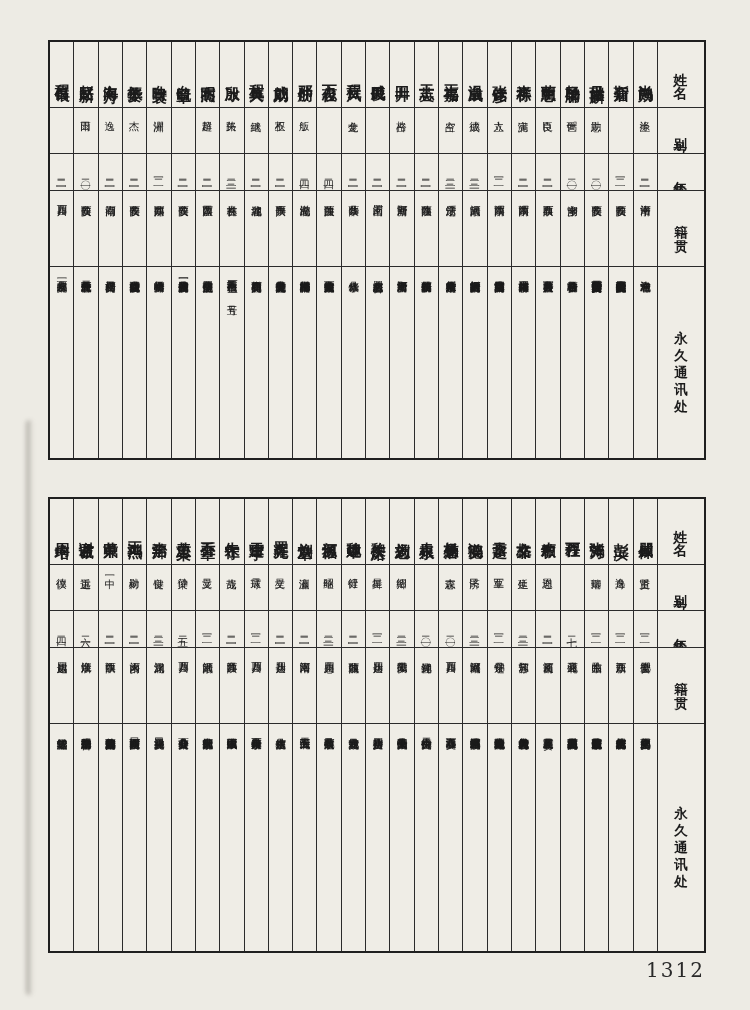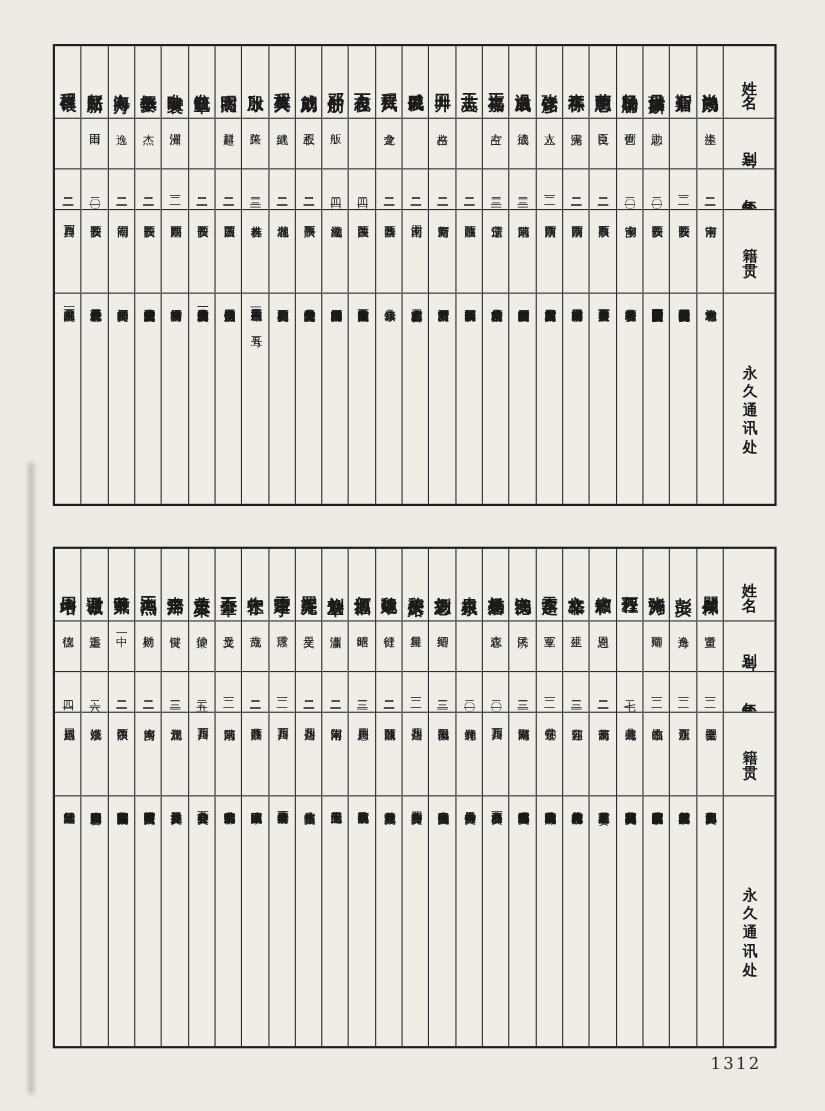--- a/index.html
+++ b/index.html
@@ -31,21 +31,21 @@
   .r-native{height:76px;font-size:10.5px;justify-content:flex-start;padding-top:6px;line-height:11.5px;}
   .r-addr{flex:1 1 auto;font-size:10.5px;justify-content:flex-start;padding-top:6px;line-height:11.5px;border-bottom:none;}
   .hcell{font-weight:bold;font-size:13.5px;}
   .hcell.r-name{letter-spacing:13px;font-size:14px;}
   .hcell.r-byname{letter-spacing:5px;justify-content:center;padding-top:0;}
   .hcell.r-age{letter-spacing:2px;}
   .hcell.r-native{letter-spacing:15px;justify-content:center;padding-top:0;}
   .hcell.r-addr{letter-spacing:17px;justify-content:center;padding-top:0;}
   .page-number{
     position:absolute;left:646px;top:958px;
-    font-size:15px;letter-spacing:2px;color:#2a2a2a;
+    font-size:20px;letter-spacing:2px;color:#2a2a2a;
     font-family:"DejaVu Serif","Liberation Serif",serif;
   }
   .edge-smudge{
     position:absolute;left:26px;top:420px;width:7px;height:575px;
     background:linear-gradient(to right, rgba(70,64,56,0.40), rgba(70,64,56,0));
     filter:blur(2px);border-radius:4px;
   }
 </style>
 </head>
 <body>

